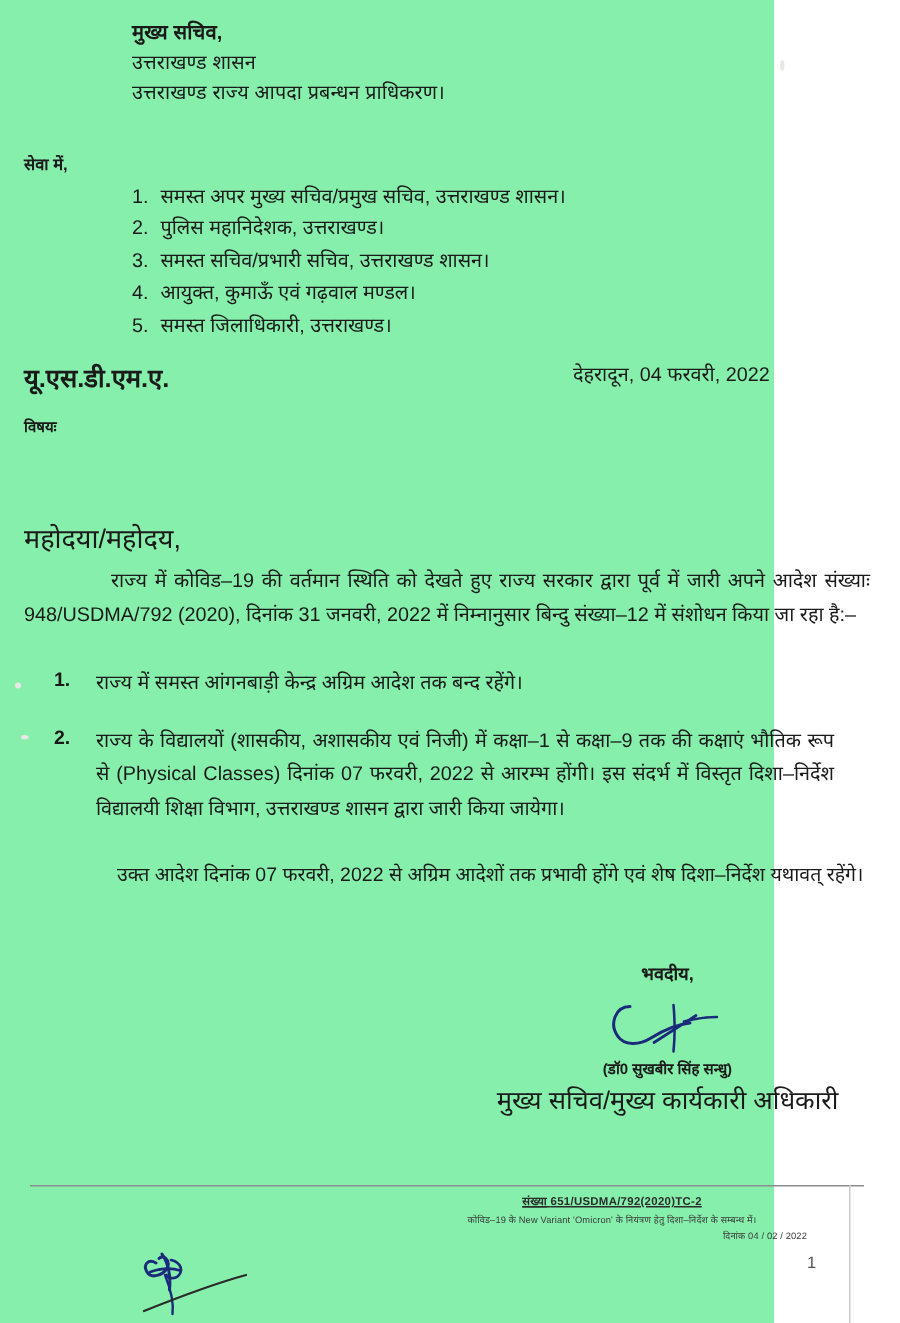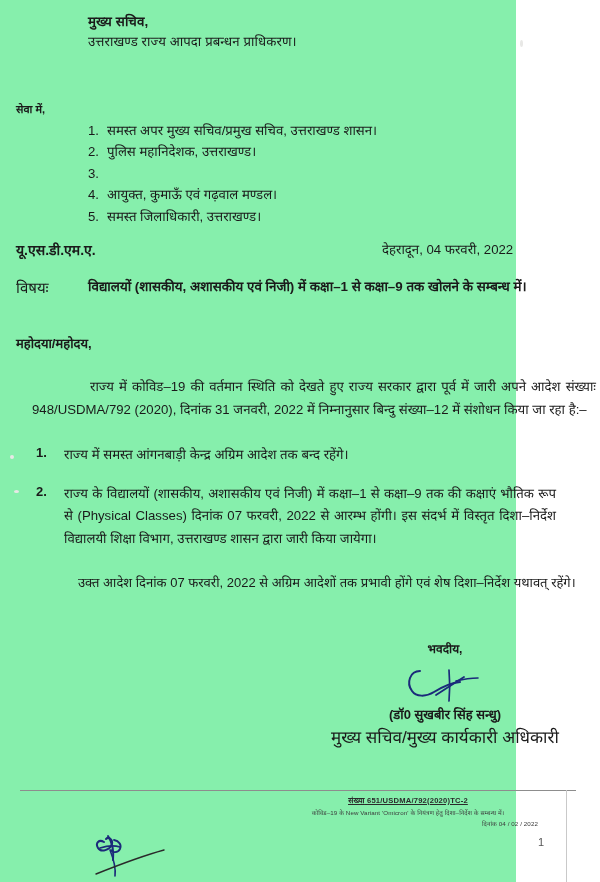--- a/index.html
+++ b/index.html
@@ -66,68 +66,68 @@
     display: flex;
     gap: 5px;
   }
   .recipients li .num { min-width: 14px; }
 
   
   .org-line {
     position: absolute;
     left: 16px;
     top: 240px;
-    font-size: 14px;
+    font-size: 17px;
     font-weight: 700;
   }
   .place-date {
     position: absolute;
     left: 382px;
     top: 240px;
     font-size: 13.2px;
     white-space: nowrap;
   }
 
   
   .subject-row {
     position: absolute;
     left: 16px;
     top: 277px;
     width: 568px;
     display: flex;
     align-items: flex-start;
   }
   .subject-label {
-    font-size: 15px;
-    font-weight: 400;
+    font-size: 10px;
+    font-weight: 700;
     min-width: 72px;
     flex: 0 0 72px;
   }
   .subject-text {
     font-size: 13.4px;
     font-weight: 700;
     line-height: 1.48;
     text-align: justify;
     width: 470px;
     text-align-last: left;
   }
 
   
   .salutation {
     position: absolute;
     left: 16px;
-    top: 334px;
-    font-size: 13px;
-    font-weight: 700;
+    top: 346px;
+    font-size: 18px;
+    font-weight: 400;
   }
 
   
   .intro-para {
     position: absolute;
-    left: 32px;
+    left: 16px;
     top: 376px;
     width: 564px;
     font-size: 13.2px;
     line-height: 1.72;
     text-align: justify;
     text-indent: 58px;
     text-align-last: left;
   }
 
   
@@ -182,21 +182,21 @@
     font-weight: 700;
     margin-bottom: 4px;
   }
   .sign-svg-wrap {
     height: 48px;
     display: block;
     position: relative;
   }
   .sign-svg-wrap svg { display: block; margin: 0 auto; }
   .sign-name {
-    font-size: 13px;
+    font-size: 10px;
     font-weight: 700;
     margin-top: -4px;
   }
   .sign-desig {
     font-size: 17px;
     margin-top: 2px;
   }
 
   
   .footer-rule {
@@ -275,53 +275,54 @@
 <body>
 
 <div class="page">
 
   <div class="speck" style="left:520px;top:40px;width:3px;height:7px;"></div>
   <div class="speck" style="left:10px;top:455px;width:4px;height:4px;"></div>
   <div class="speck" style="left:14px;top:490px;width:5px;height:3px;"></div>
 
   <div class="addressee">
     <div class="ln bold">मुख्य सचिव,</div>
+    <div class="ln">उत्तराखण्ड शासन</div>
     <div class="ln">उत्तराखण्ड राज्य आपदा प्रबन्धन प्राधिकरण।</div>
   </div>
 
   <div class="seva-label">सेवा में,</div>
 
   <ul class="recipients">
     <li>
       <span class="num">1.</span>
       <span>समस्त अपर मुख्य सचिव/प्रमुख सचिव, उत्तराखण्ड शासन।</span>
     </li>
     <li>
       <span class="num">2.</span>
       <span>पुलिस महानिदेशक, उत्तराखण्ड।</span>
     </li>
     <li>
       <span class="num">3.</span>
+      <span>समस्त सचिव/प्रभारी सचिव, उत्तराखण्ड शासन।</span>
     </li>
     <li>
       <span class="num">4.</span>
       <span>आयुक्त, कुमाऊँ एवं गढ़वाल मण्डल।</span>
     </li>
     <li>
       <span class="num">5.</span>
       <span>समस्त जिलाधिकारी, उत्तराखण्ड।</span>
     </li>
   </ul>
 
   <div class="org-line">यू.एस.डी.एम.ए.</div>
   <div class="place-date">देहरादून,  04 फरवरी, 2022</div>
 
   <div class="subject-row">
     <div class="subject-label">विषयः</div>
-    <div class="subject-text">विद्यालयों (शासकीय, अशासकीय एवं निजी) में कक्षा–1 से कक्षा–9 तक खोलने के सम्बन्ध में।</div>
   </div>
 
   <div class="salutation">महोदया/महोदय,</div>
 
   <div class="intro-para">राज्य में कोविड–19 की वर्तमान स्थिति को देखते हुए राज्य सरकार द्वारा पूर्व में जारी अपने आदेश संख्याः 948/USDMA/792 (2020), दिनांक 31 जनवरी, 2022 में निम्नानुसार बिन्दु संख्या–12 में संशोधन किया जा रहा है:–</div>
 
   <div class="points">
     <div class="point">
       <div class="pnum">1.</div>
       <div class="ptext">राज्य में समस्त आंगनबाड़ी केन्द्र अग्रिम आदेश तक बन्द रहेंगे।</div>

